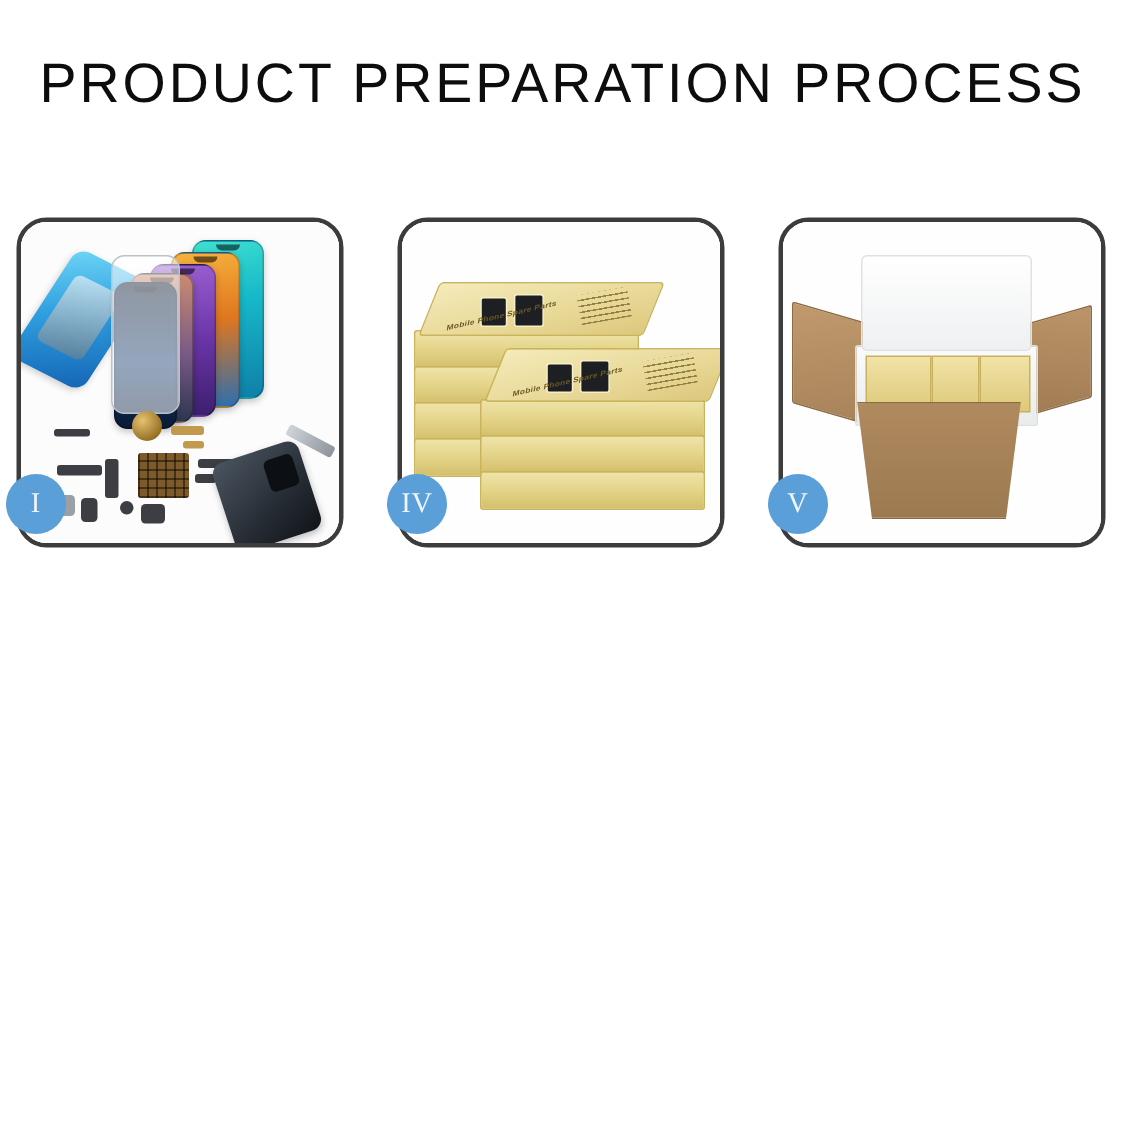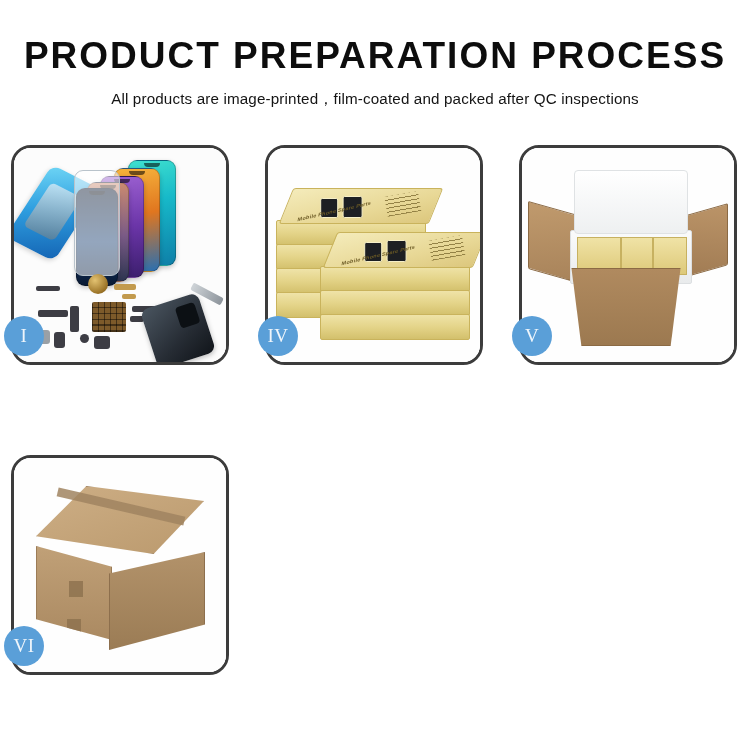--- a/index.html
+++ b/index.html
@@ -18,21 +18,21 @@
   }
 
   
   .header {
     padding-top: 36px;
     text-align: center;
   }
   .title {
     font-family: "Liberation Sans", sans-serif;
     font-size: 37px;
-    font-weight: 700;
+    font-weight: 400;
     letter-spacing: 2.0px;
     color: #0d0d0d;
     line-height: 1.1;
     white-space: nowrap;
   }
   .subtitle {
     margin-top: 12px;
     font-family: "Liberation Sans", sans-serif;
     font-size: 15.2px;
     font-weight: 400;
@@ -299,21 +299,20 @@
     position:absolute; left:42px; top:44px; width:130px; height:9px;
     background:rgba(160,132,96,.85); transform: rotate(13deg);
   }
   .c6-seal{ position:absolute; background:rgba(140,112,78,.8); }
 </style>
 </head>
 <body>
 
 <div class="header">
   <div class="title">PRODUCT PREPARATION PROCESS</div>
-  <div class="subtitle">All products are image-printed，film-coated and packed after QC inspections</div>
 </div>
 
 <div class="grid">
 
   <div class="panel">
     <div class="panel-inner">
       <div class="scene1">
         <div class="film"></div>
         <div class="phone-stack">
           <div class="ph ph-e">
@@ -401,28 +400,14 @@
           <div class="ybox" style="left:50px; top:6px;  width:30px; height:36px;"></div>
           <div class="ybox" style="left:82px; top:6px;  width:32px; height:36px;"></div>
         </div>
         <div class="foam-lid5"></div>
         <div class="carton-front"></div>
       </div>
     </div>
     <div class="badge">V</div>
   </div>
 
-  <div class="panel">
-    <div class="panel-inner">
-      <div class="scene6">
-        <div class="c6-top"></div>
-        <div class="c6-tape"></div>
-        <div class="c6-left">
-          <div class="c6-seal" style="left:32px; top:34px; width:14px; height:16px;"></div>
-          <div class="c6-seal" style="left:30px; top:72px; width:14px; height:16px;"></div>
-        </div>
-        <div class="c6-right"></div>
-      </div>
-    </div>
-    <div class="badge">VI</div>
-  </div>
 
 </div>
 
 </body></html>

